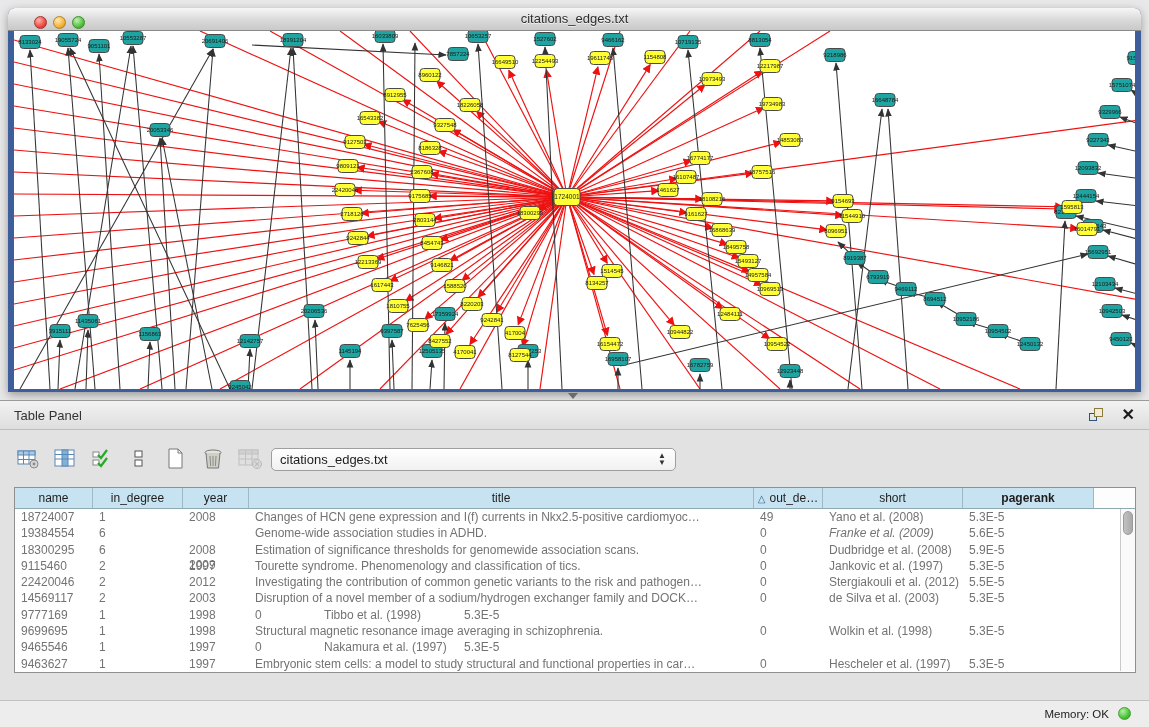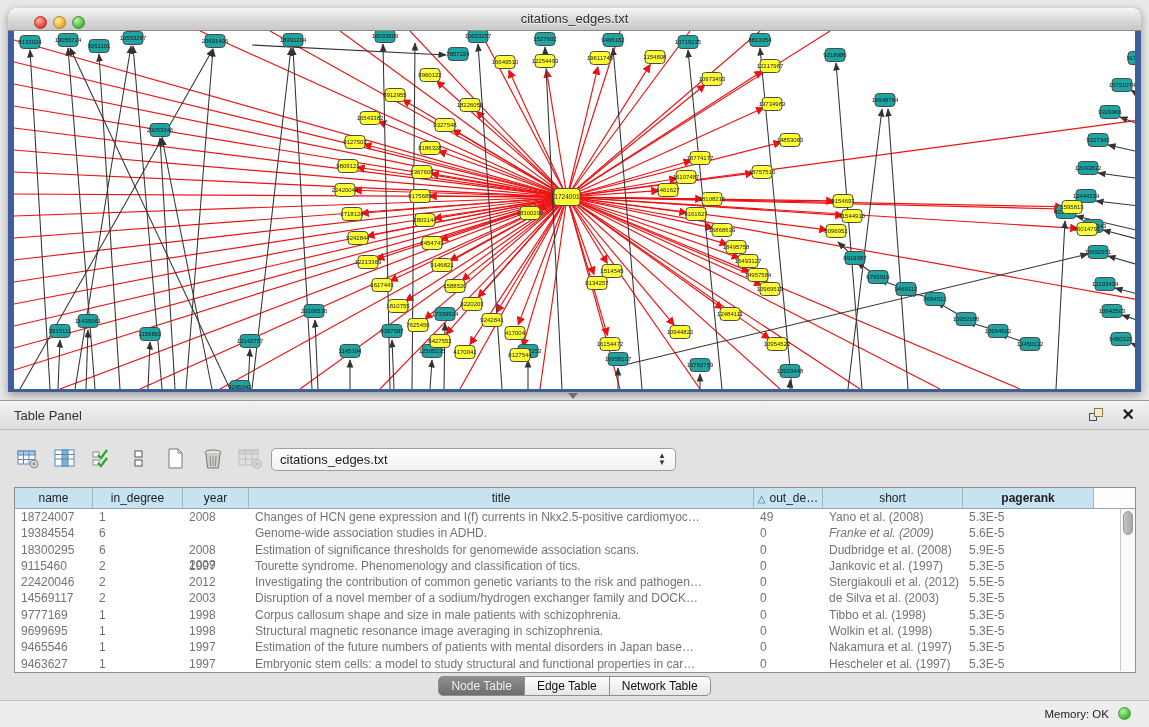--- a/index.html
+++ b/index.html
@@ -855,61 +855,54 @@
           <div class="td" style="width: 66px;">2003</div>
           <div class="td" style="width: 505px;">Disruption of a novel member of a sodium/hydrogen exchanger family and DOCK…</div>
           <div class="td" style="width: 69px;">0</div>
           <div class="td" style="width: 140px;">de Silva et al. (2003)</div>
           <div class="td" style="width: 131px;">5.3E-5</div>
         </div>
         <div class="trow">
           <div class="td" style="width: 78px;">9777169</div>
           <div class="td" style="width: 90px;">1</div>
           <div class="td" style="width: 66px;">1998</div>
-          <div class="td" style="width: 505px;">Corpus callosum shape and size in male patients with schizophrenia.</div>
           <div class="td" style="width: 69px;">0</div>
           <div class="td" style="width: 140px;">Tibbo et al. (1998)</div>
           <div class="td" style="width: 131px;">5.3E-5</div>
         </div>
         <div class="trow">
           <div class="td" style="width: 78px;">9699695</div>
           <div class="td" style="width: 90px;">1</div>
           <div class="td" style="width: 66px;">1998</div>
           <div class="td" style="width: 505px;">Structural magnetic resonance image averaging in schizophrenia.</div>
           <div class="td" style="width: 69px;">0</div>
           <div class="td" style="width: 140px;">Wolkin et al. (1998)</div>
           <div class="td" style="width: 131px;">5.3E-5</div>
         </div>
         <div class="trow">
           <div class="td" style="width: 78px;">9465546</div>
           <div class="td" style="width: 90px;">1</div>
           <div class="td" style="width: 66px;">1997</div>
-          <div class="td" style="width: 505px;">Estimation of the future numbers of patients with mental disorders in Japan base…</div>
           <div class="td" style="width: 69px;">0</div>
           <div class="td" style="width: 140px;">Nakamura et al. (1997)</div>
           <div class="td" style="width: 131px;">5.3E-5</div>
         </div>
         <div class="trow">
           <div class="td" style="width: 78px;">9463627</div>
           <div class="td" style="width: 90px;">1</div>
           <div class="td" style="width: 66px;">1997</div>
           <div class="td" style="width: 505px;">Embryonic stem cells: a model to study structural and functional properties in car…</div>
           <div class="td" style="width: 69px;">0</div>
           <div class="td" style="width: 140px;">Hescheler et al. (1997)</div>
           <div class="td" style="width: 131px;">5.3E-5</div>
         </div>
       </div>
     <div class="vscroll">
       <div class="vthumb"></div>
     </div>
   </div>
 
-  <div class="tabs" id="tabs">
-      <div class="seg first selected">Node Table</div>
-      <div class="seg">Edge Table</div>
-      <div class="seg last">Network Table</div>
-    </div>
 </div>
 
 <div class="statusbar">
   <span class="mem-label">Memory: OK</span>
   <span class="mem-dot"></span>
 </div>
 
 </body></html>

